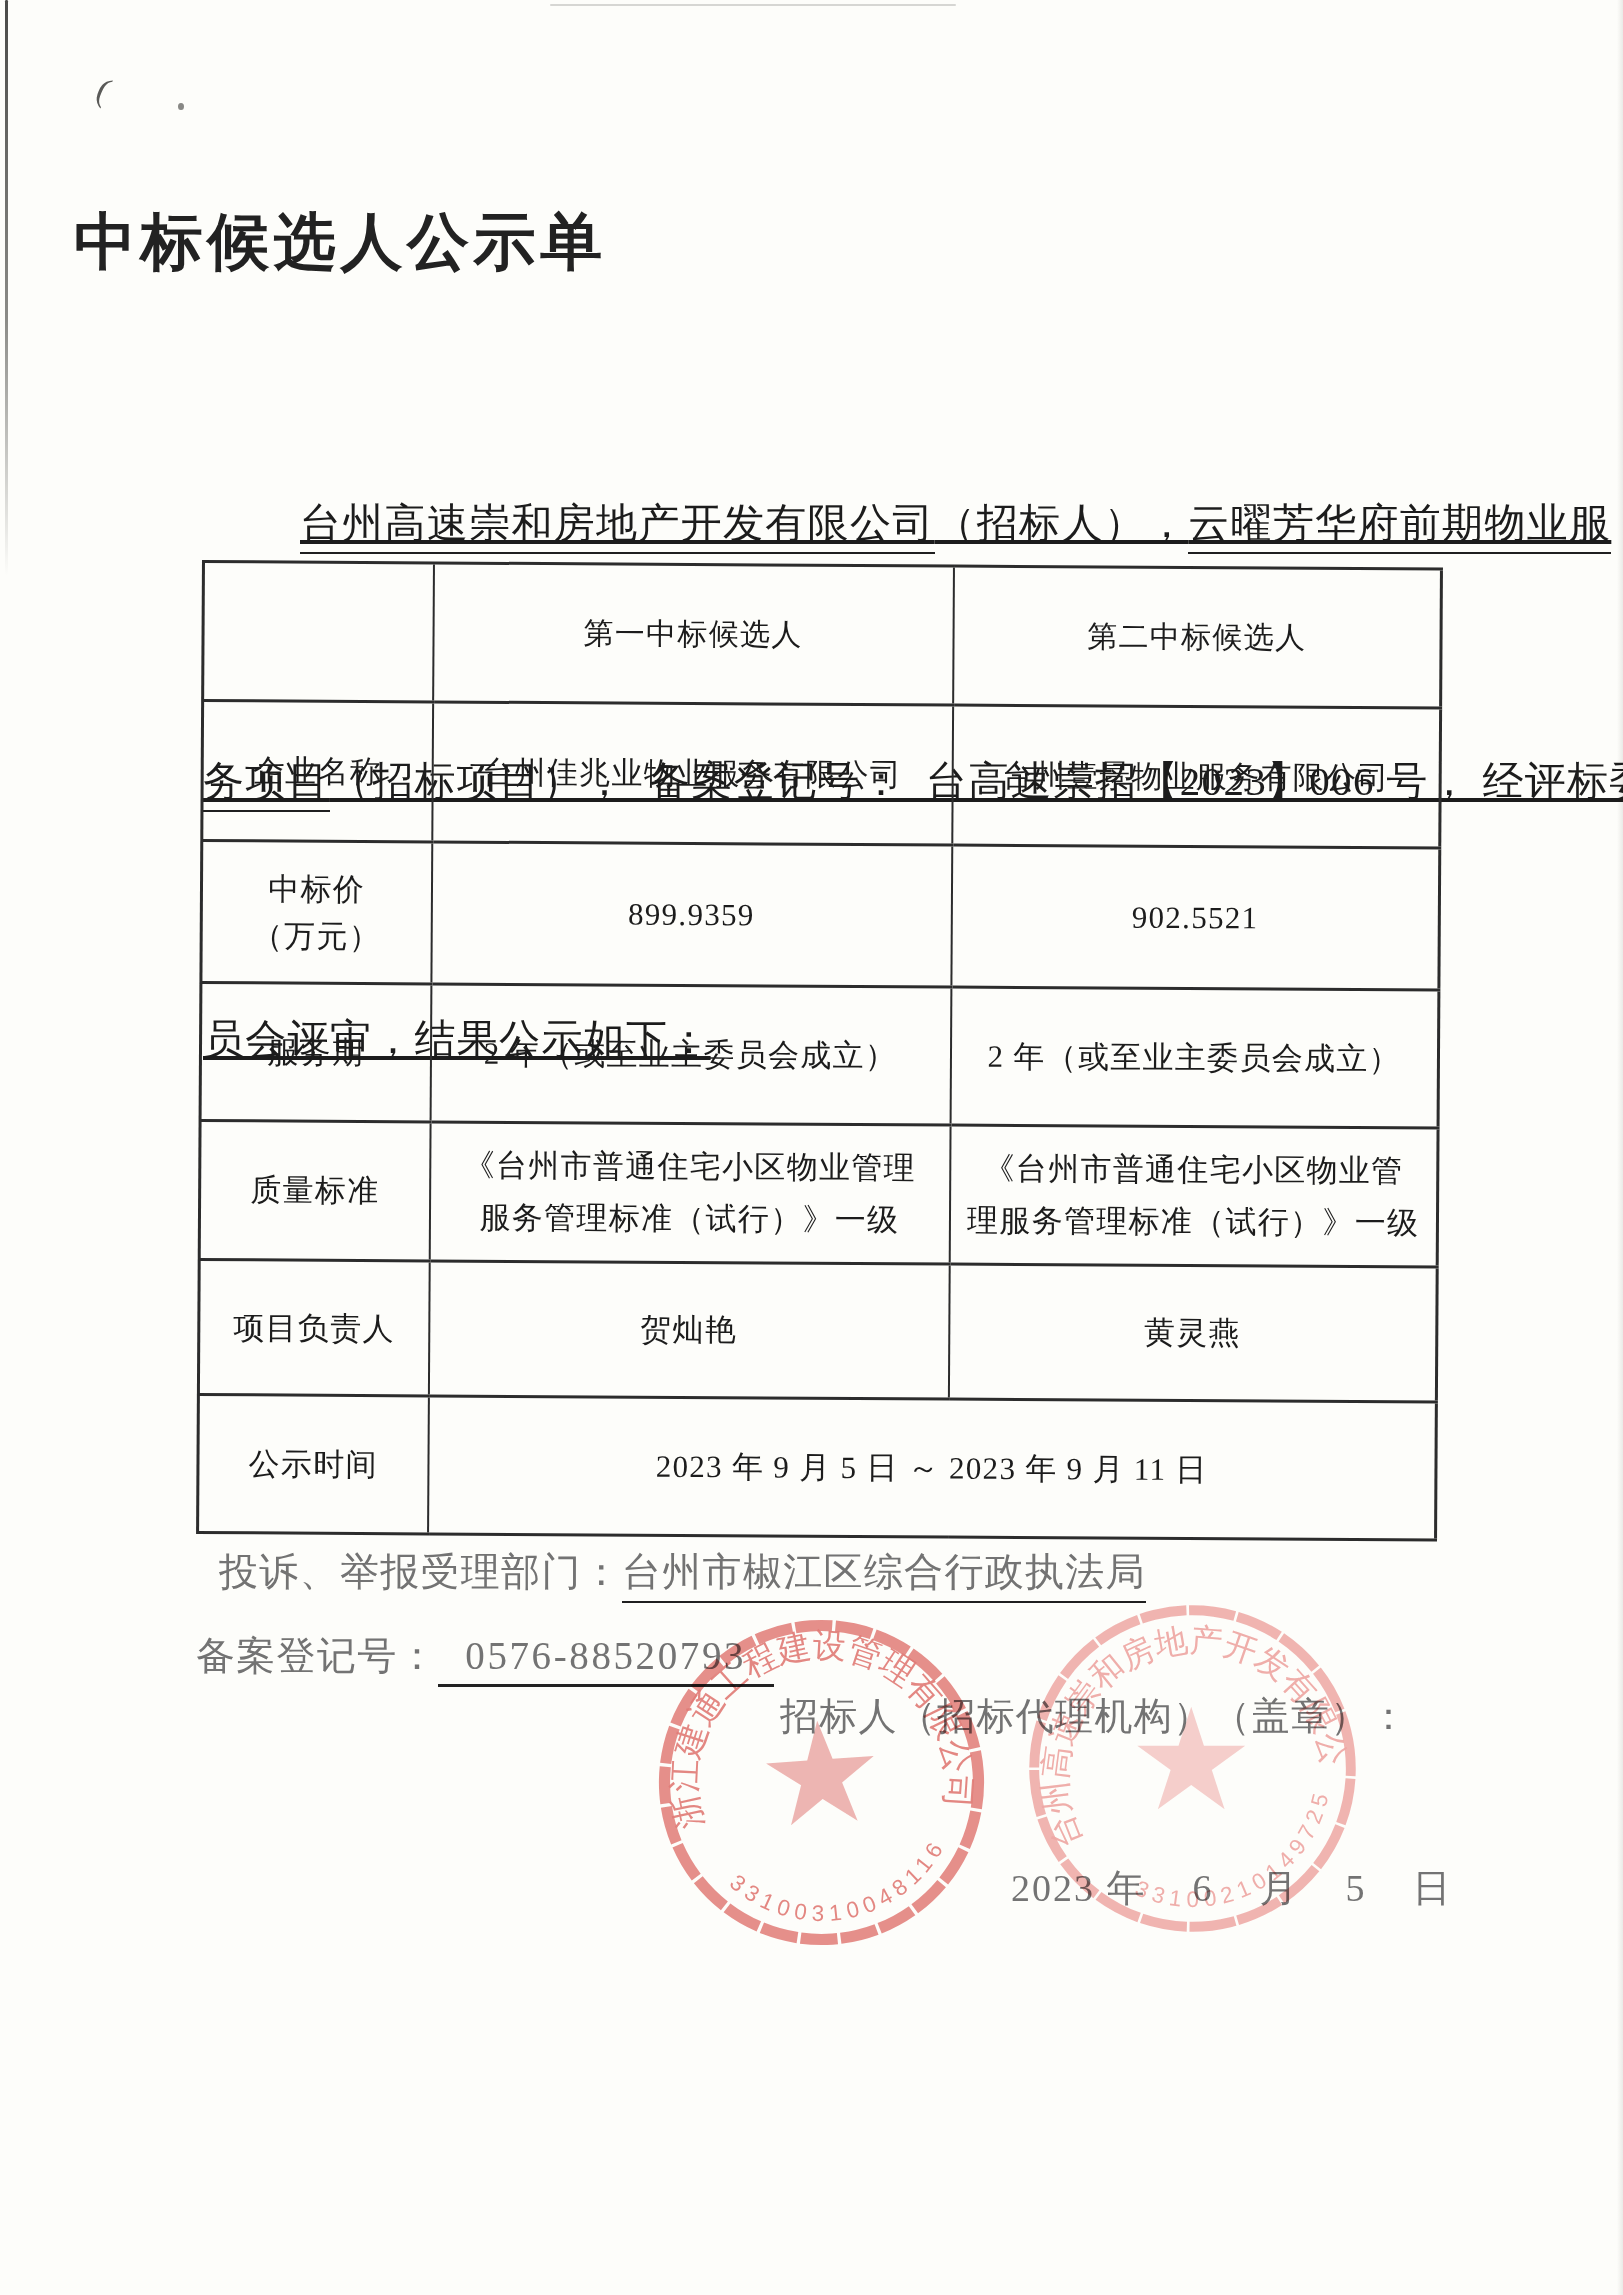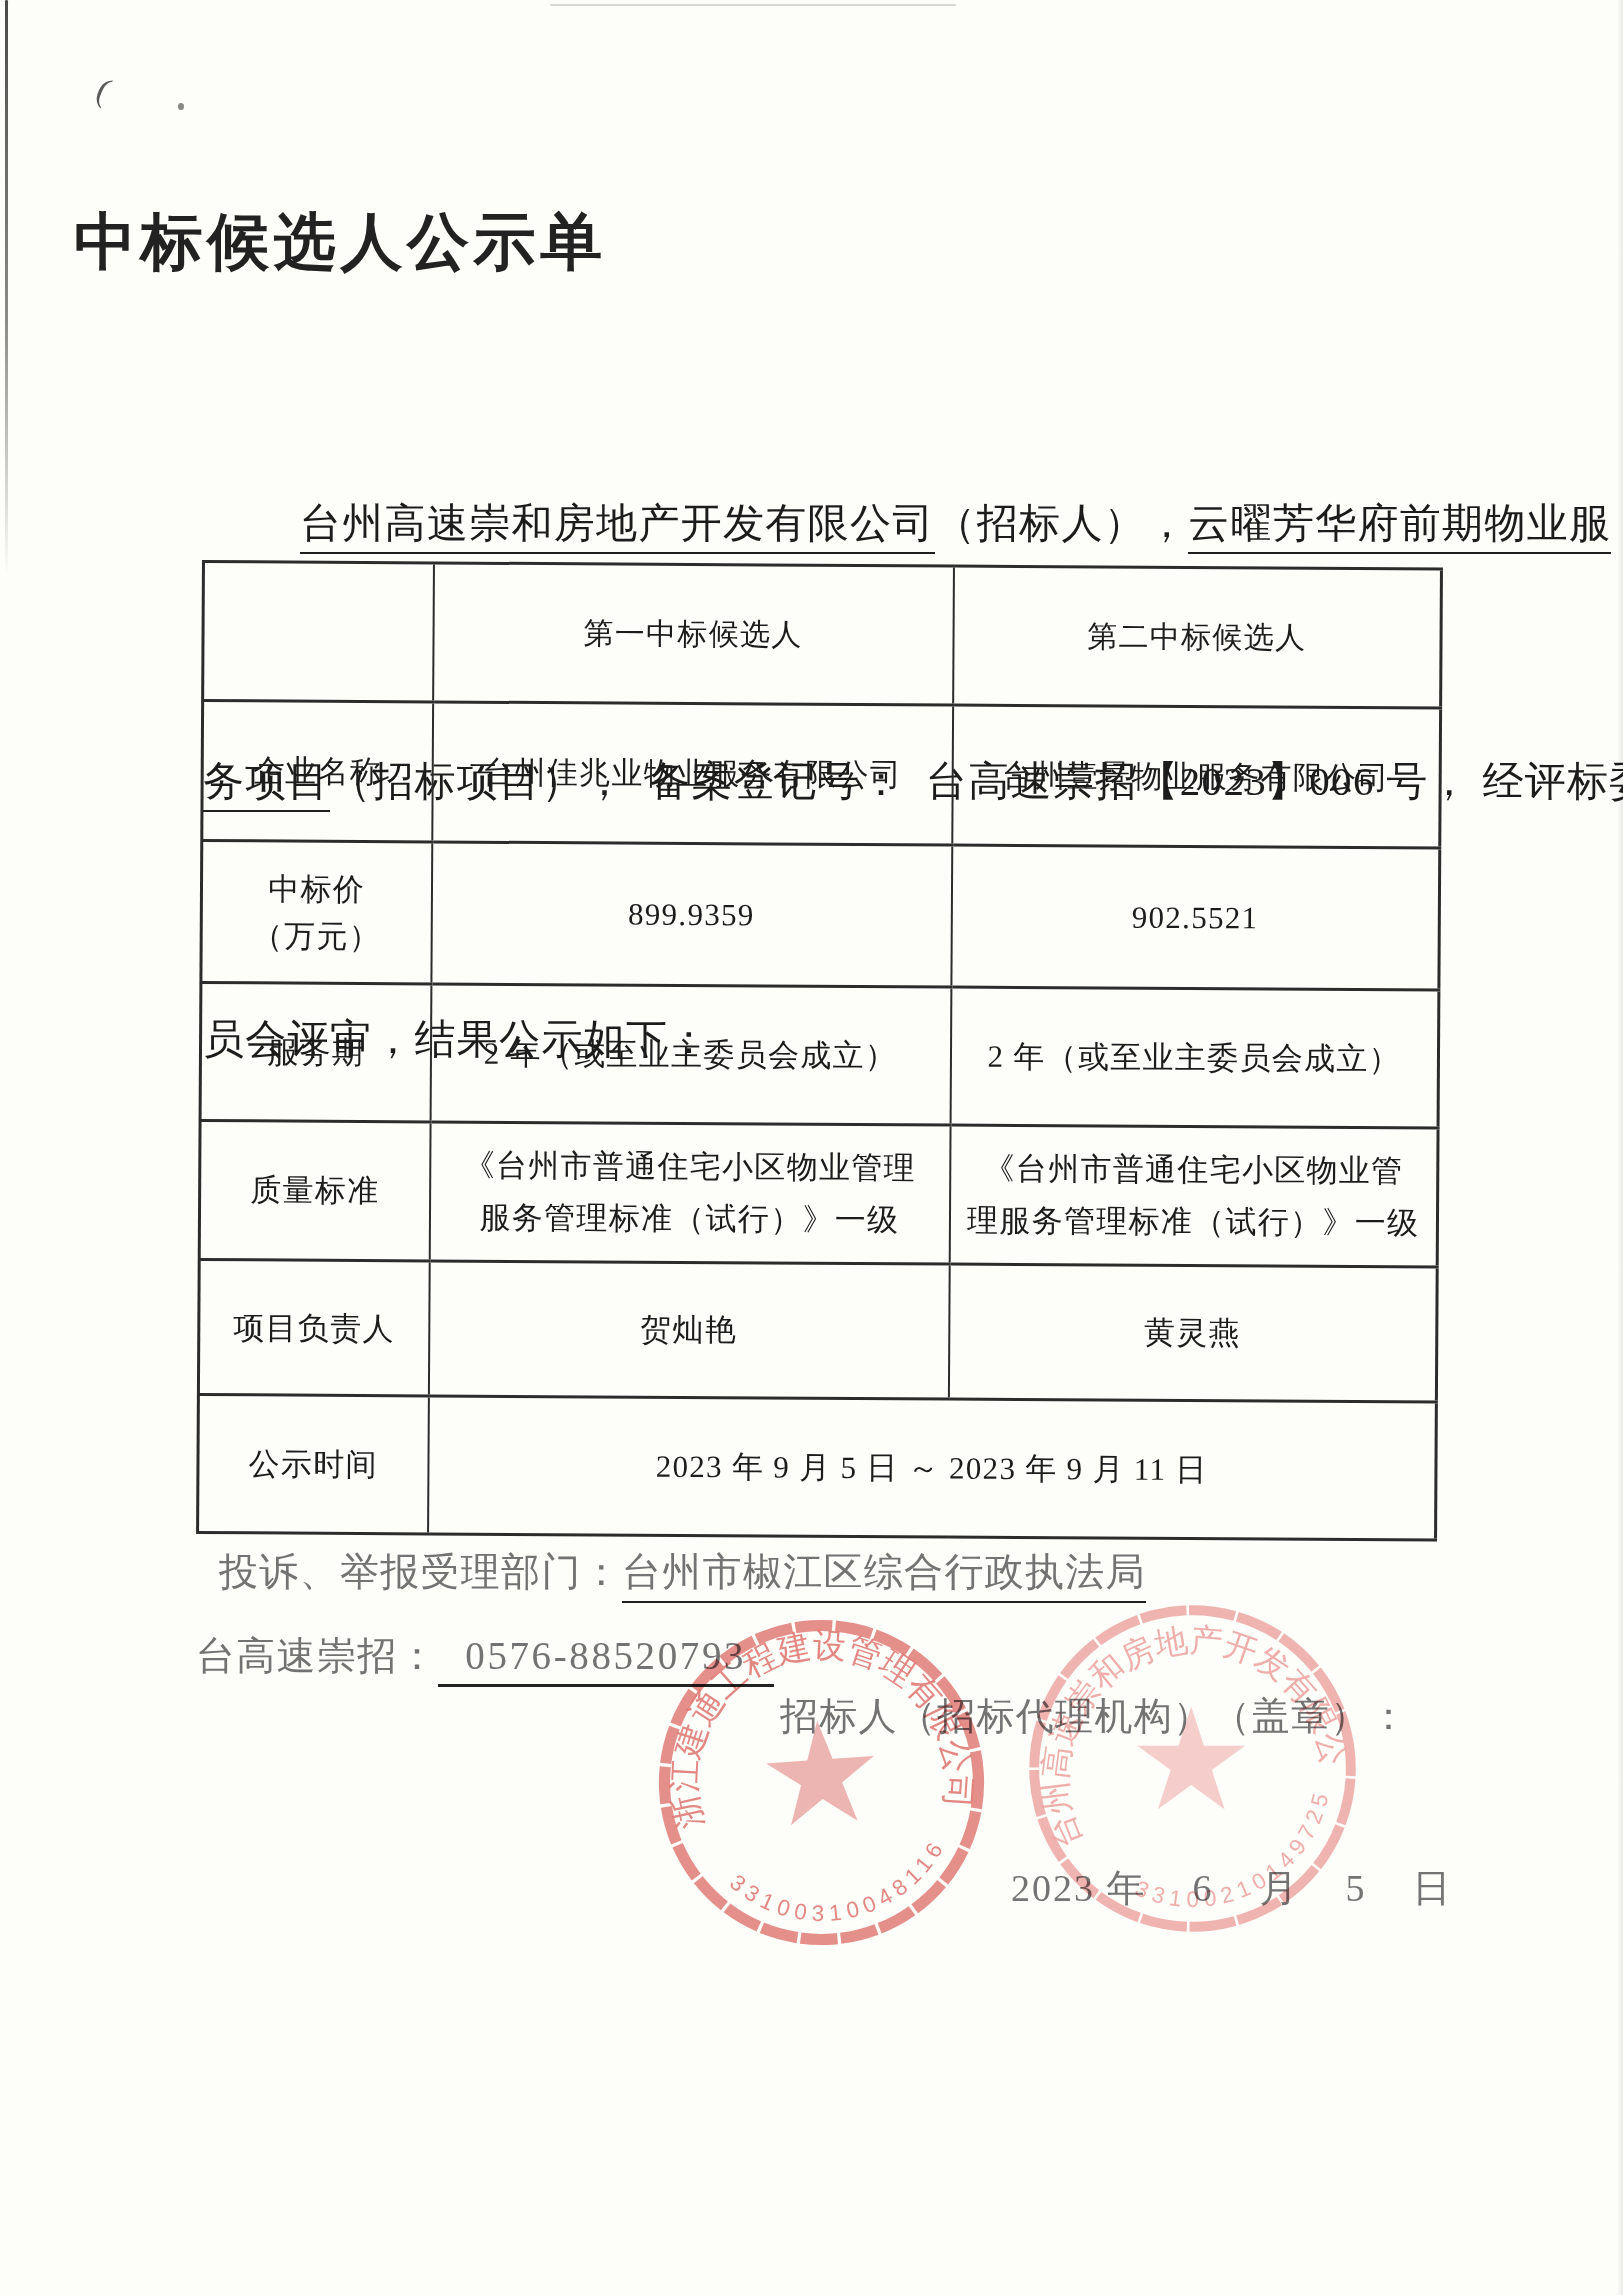--- a/index.html
+++ b/index.html
@@ -40,21 +40,21 @@
     margin:9px;padding-left:65px;box-sizing:border-box;
     font-family:"Liberation Sans","DejaVu Sans",sans-serif;
     font-weight:700;font-size:62px;letter-spacing:4.6px;color:#222;
   }
   
   #intro{
     position:absolute;left:203px;top:308px;width:1247px;
     font-size:41px;letter-spacing:1.3px;line-height:86px;
     white-space:pre;color:#1c1c1c;
   }
-  .iline{height:86px;}
+  .iline{height:86px;text-decoration:underline;}
   .ind{display:inline-block;width:97px;}
   .u{border-bottom:2.6px solid #1f1f1f;padding-bottom:5.9px;}
   
   #bid-table{
     position:absolute;left:202px;top:560px;width:1238px;
     border-collapse:collapse;table-layout:fixed;
     transform:rotate(0.35deg);transform-origin:top left;
     font-size:31px;color:#1c1c1c;
   }
   #bid-table td{
@@ -151,21 +151,21 @@
       </tr>
       <tr class="r6">
         <td class="lab">公示时间</td>
         <td colspan="2">2023 年 9 月 5 日 ～ 2023 年 9 月 11 日</td>
       </tr>
     </tbody>
   </table>
 
   <div class="fline" id="complaint"><span>投诉、举报受理部门：</span><span class="u">台州市椒江区综合行政执法局</span></div>
 
-  <div class="fline" id="phone"><span>台高速崇招：</span><span class="u2">0576-88520793</span></div>
+  <div class="fline" id="phone"><span>备案登记号：</span><span class="u2">0576-88520793</span></div>
 
   <div class="fline" id="signline"><span>招标人（招标代理机构）（盖章）：</span></div>
 
   <div class="fline" id="dateline"><span>2023 年    6    月    5    日</span></div>
 
 
   <svg id="stamp-left" class="stamp" width="343" height="343" viewBox="0 0 520 520">
     <g transform="rotate(-4 260 260)">
       <circle cx="260" cy="260" r="238" fill="none" stroke-width="17" stroke-dasharray="56 5" opacity="0.85" stroke="#e0716d"></circle>
       <polygon transform="translate(260,252)" fill-opacity="0.55" points="0,-86 19.3,-26.6 81.8,-26.6 31.2,10.1 50.6,69.6 0,32.9 -50.6,69.6 -31.2,10.1 -81.8,-26.6 -19.3,-26.6" fill="#e0716d"></polygon>

